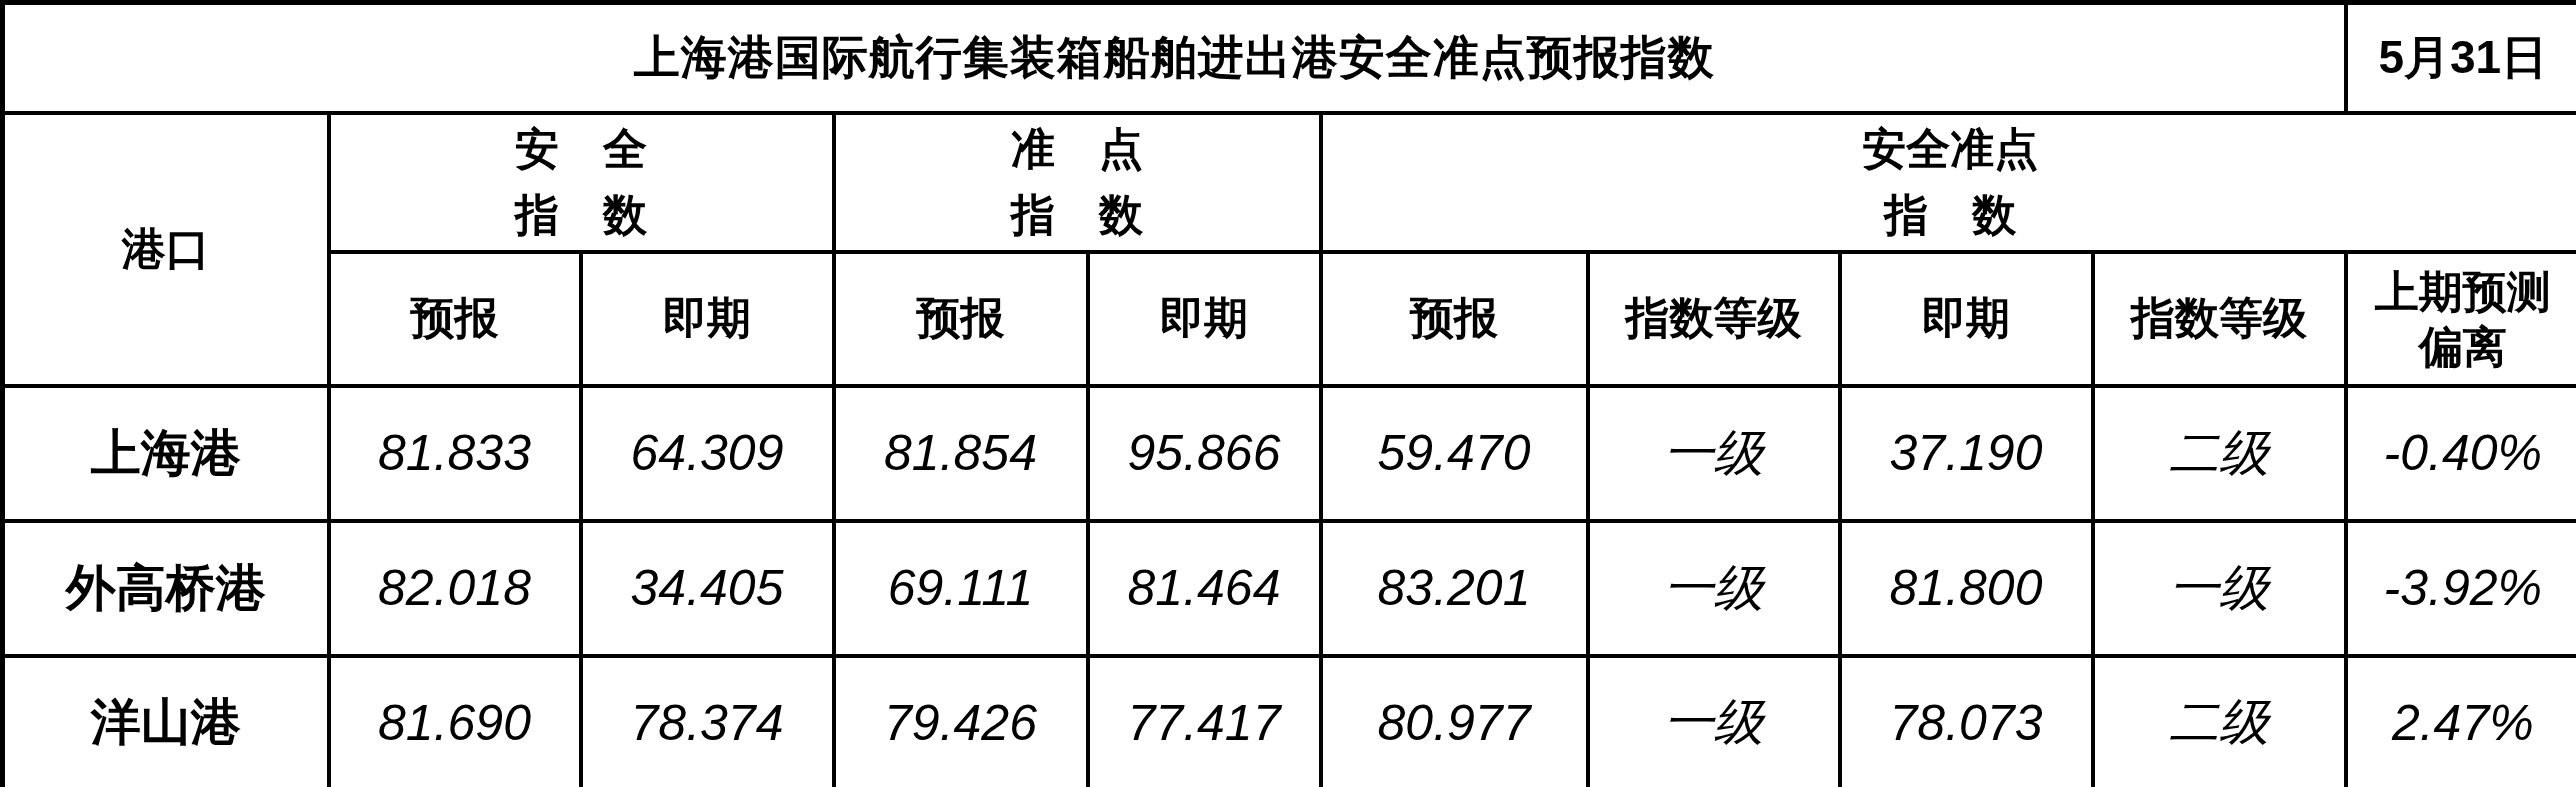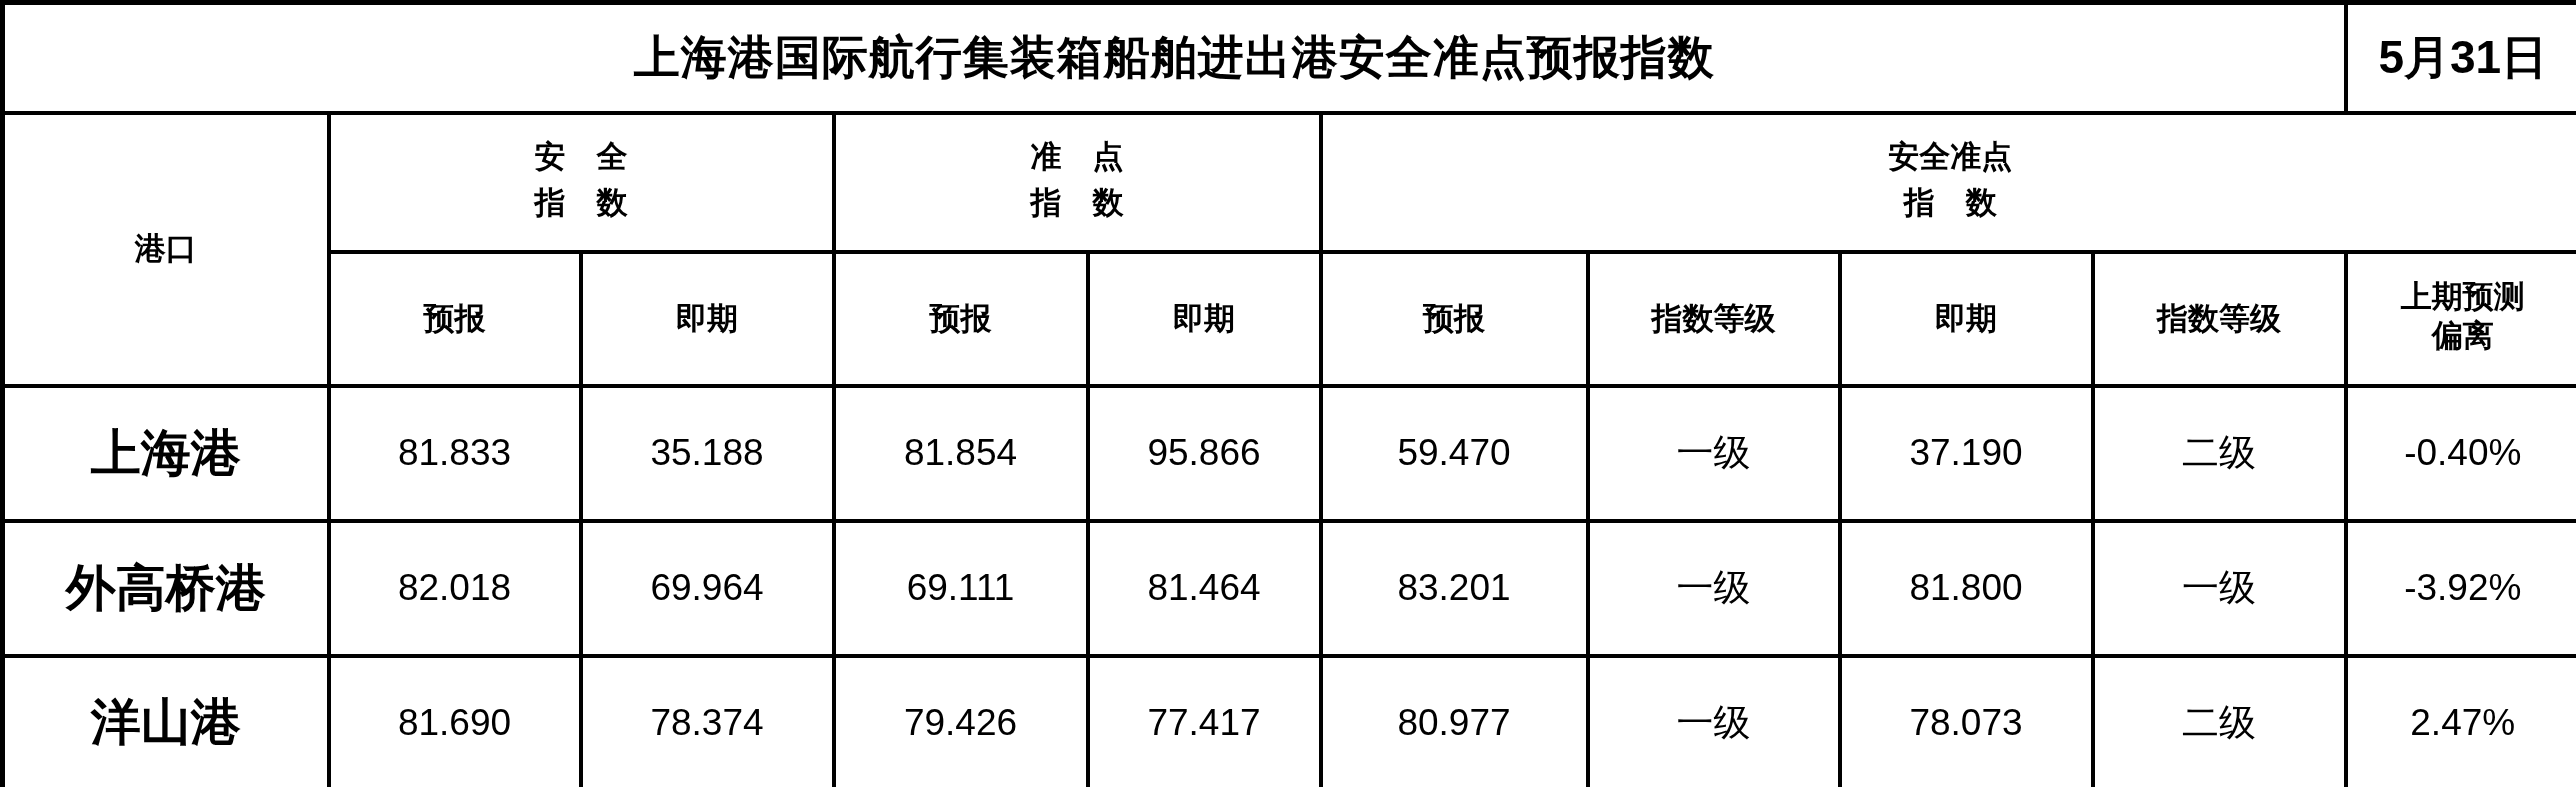--- a/index.html
+++ b/index.html
@@ -38,39 +38,39 @@
   td.title-cell {
     font-size: 46px;
     font-weight: bold;
     letter-spacing: 1px;
   }
   td.date-cell {
     font-size: 46px;
     font-weight: bold;
   }
   td.hdr {
-    font-size: 31px;
+    font-size: 44px;
     font-weight: bold;
-    font-family: Liberation Mono, monospace;
   }
   td.pre {
     white-space: pre-line;
     line-height: 1.5;
   }
   td.sub-dev {
     white-space: pre-line;
     line-height: 1.25;
   }
   td.port-cell {
     font-size: 50px;
     font-weight: bold;
   }
   td.data-cell {
-    font-size: 37px;
+    font-size: 50px;
     font-weight: normal;
+    font-style: italic;
   }
 </style>
 </head>
 <body>
 
 <div id="stage">
   <table class="forecast">
     <colgroup>
       <col style="width:326px">
       <col style="width:252px">
@@ -109,34 +109,34 @@
       <td class="hdr">指数等级</td>
       <td class="hdr">即期</td>
       <td class="hdr">指数等级</td>
       <td class="hdr sub-dev">上期预测
 偏离</td>
     </tr>
 
     <tr class="r-data">
       <td class="port-cell">上海港</td>
       <td class="data-cell">81.833</td>
-      <td class="data-cell">35.188</td>
+      <td class="data-cell">64.309</td>
       <td class="data-cell">81.854</td>
       <td class="data-cell">95.866</td>
       <td class="data-cell">59.470</td>
       <td class="data-cell">一级</td>
       <td class="data-cell">37.190</td>
       <td class="data-cell">二级</td>
       <td class="data-cell">-0.40%</td>
     </tr>
 
     <tr class="r-data">
       <td class="port-cell">外高桥港</td>
       <td class="data-cell">82.018</td>
-      <td class="data-cell">69.964</td>
+      <td class="data-cell">34.405</td>
       <td class="data-cell">69.111</td>
       <td class="data-cell">81.464</td>
       <td class="data-cell">83.201</td>
       <td class="data-cell">一级</td>
       <td class="data-cell">81.800</td>
       <td class="data-cell">一级</td>
       <td class="data-cell">-3.92%</td>
     </tr>
 
     <tr class="r-data">

